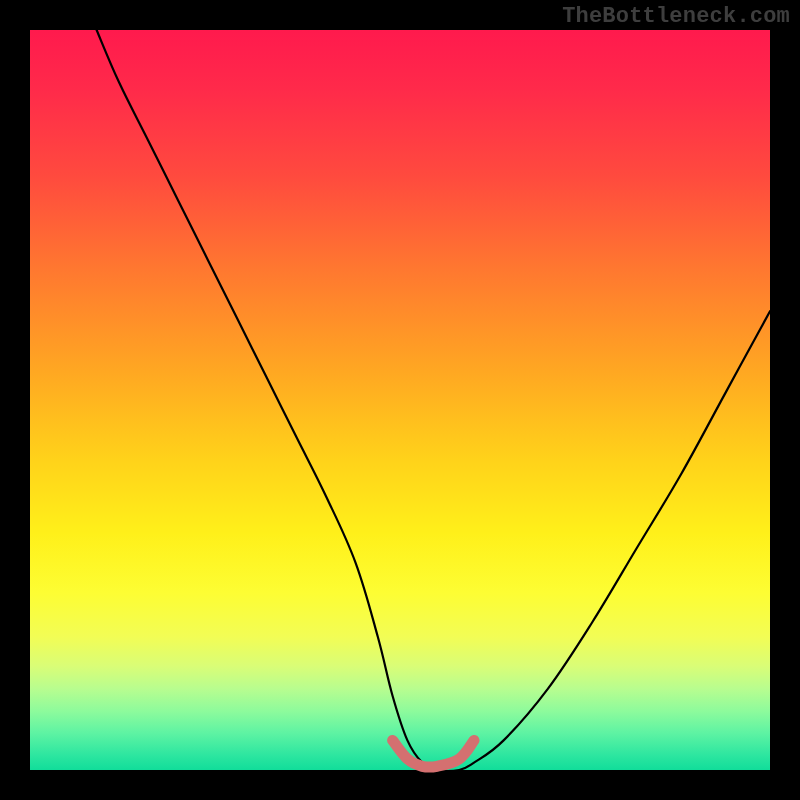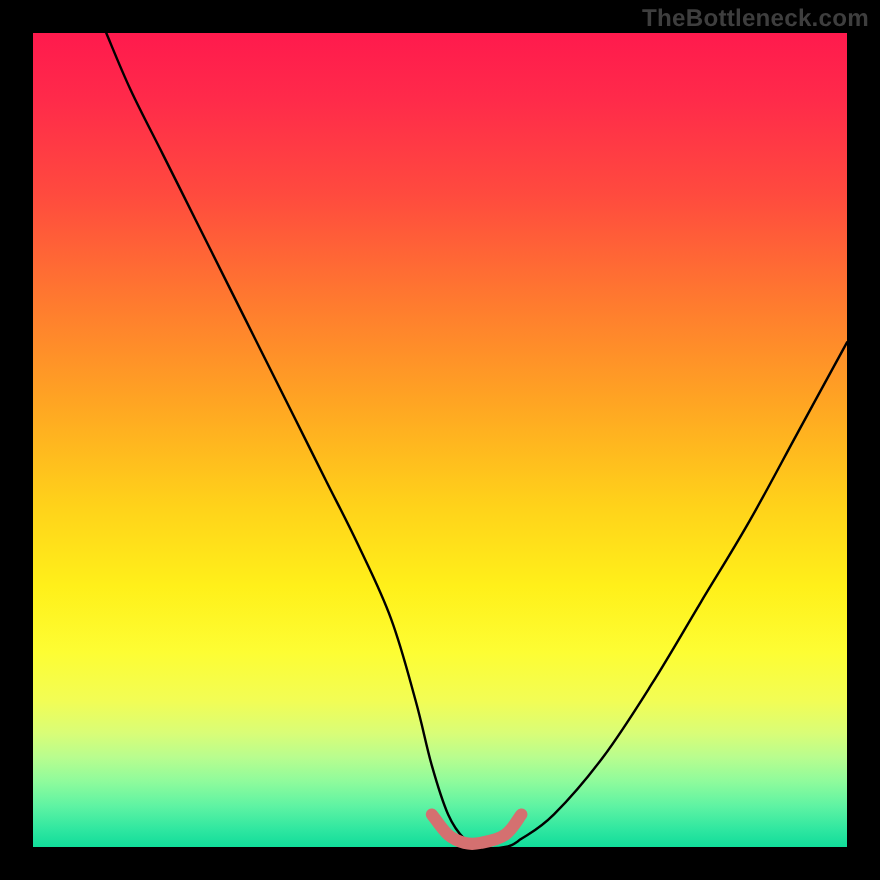--- a/index.html
+++ b/index.html
@@ -46,21 +46,21 @@
     );
   }
   .watermark {
     position: absolute;
     top: 4px;
     right: 10px;
     color: #3e3e3e;
     font-size: 22px;
     font-weight: 600;
     letter-spacing: 0.2px;
-    font-family: Liberation Sans, sans-serif;
+    font-family: Liberation Mono, monospace;
     user-select: none;
   }
   svg.curve {
     position: absolute;
     left: 0;
     top: 0;
     width: 740px;
     height: 740px;
     overflow: visible;
   }

